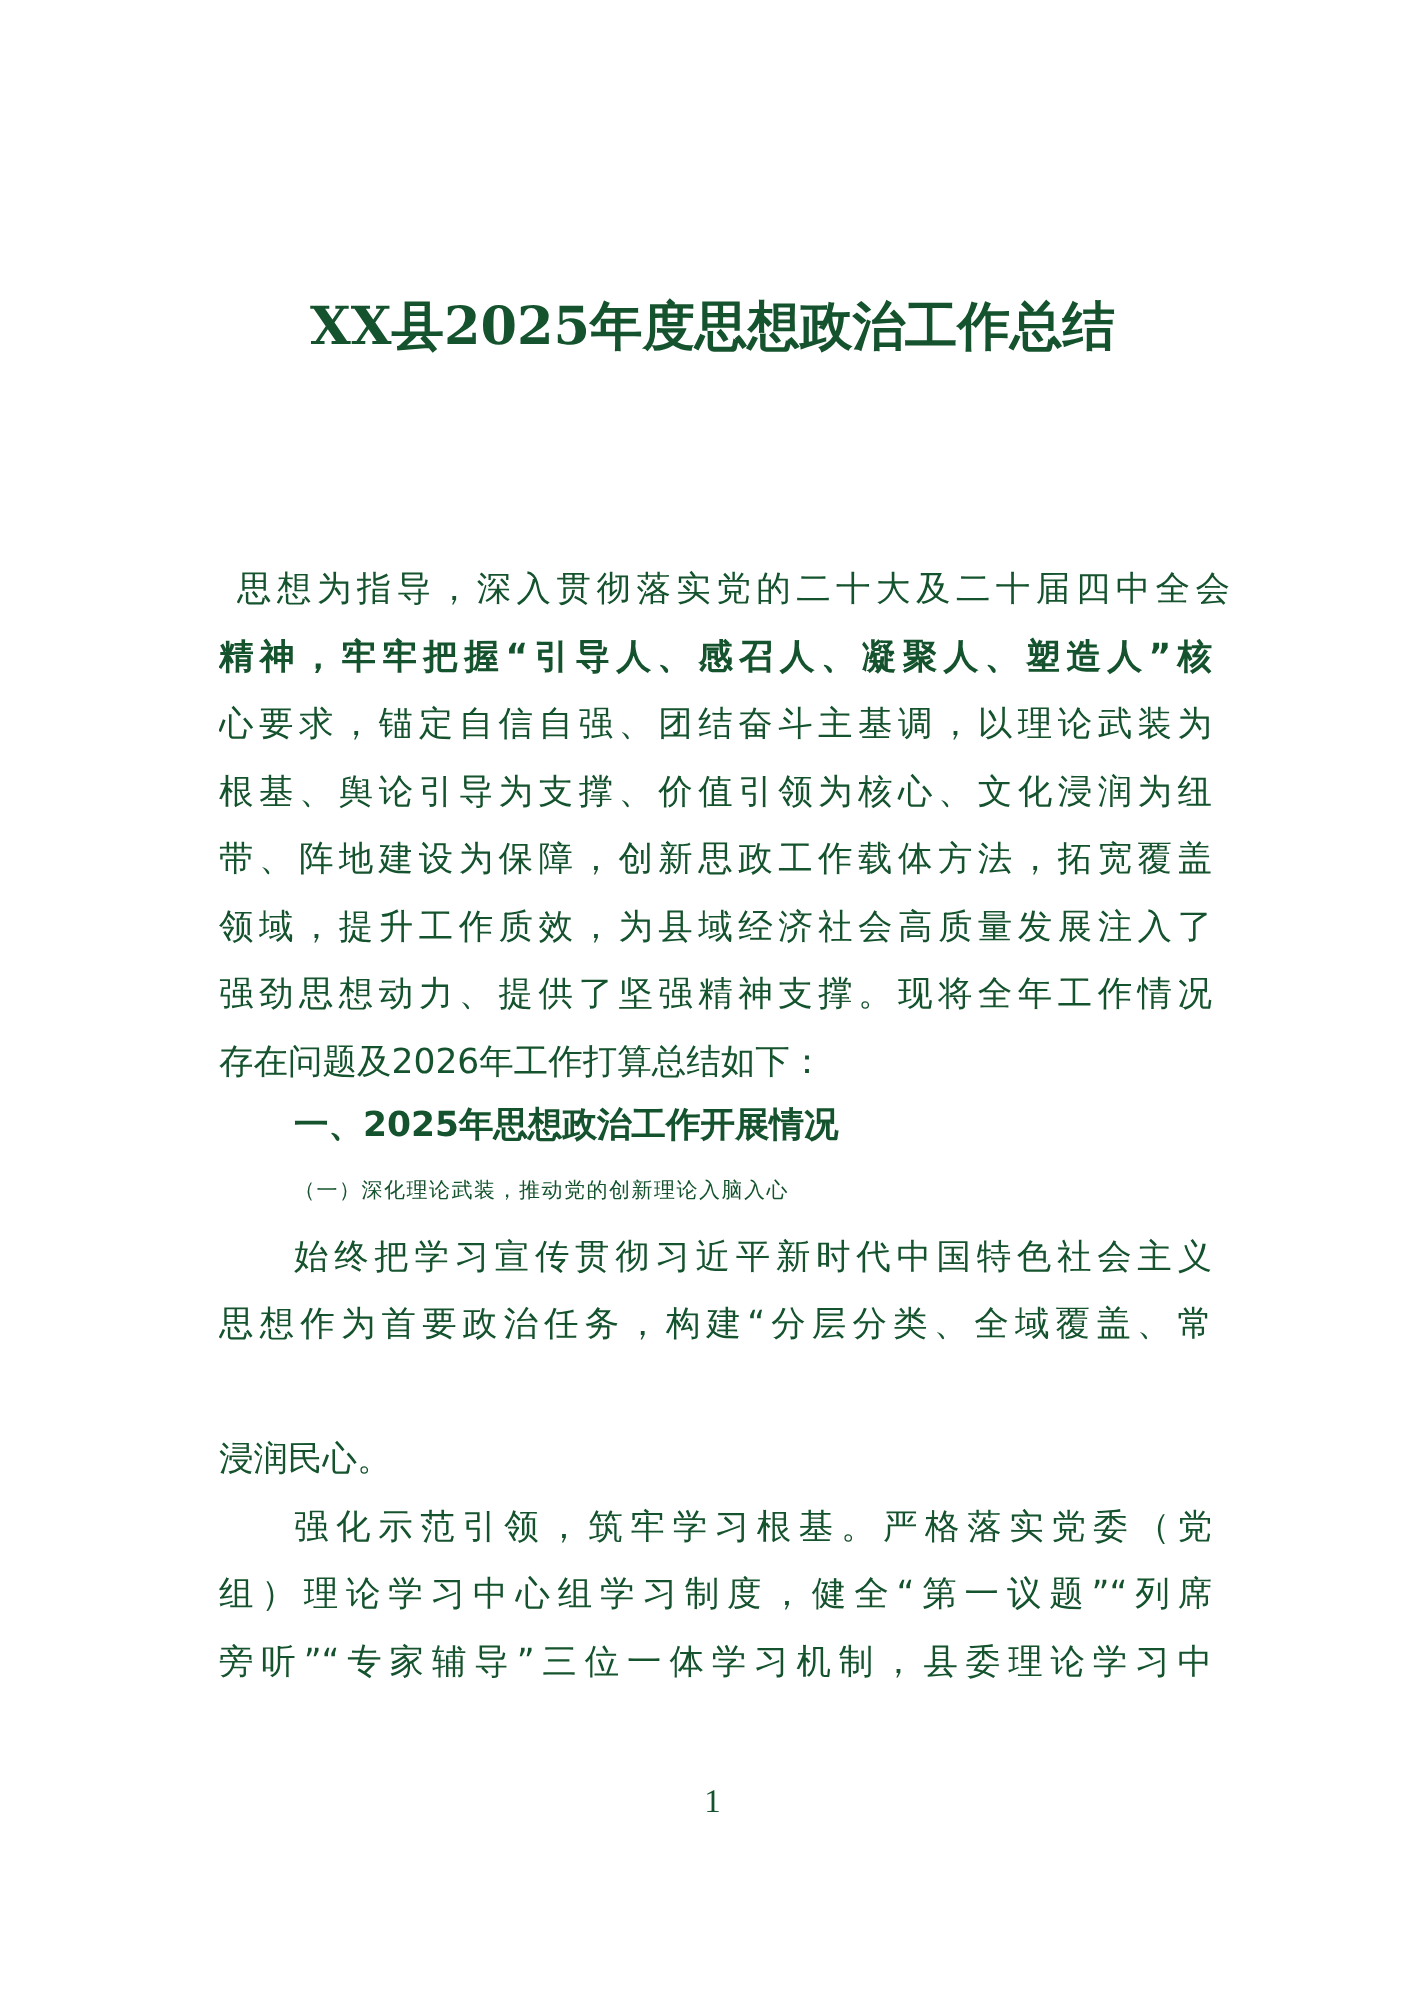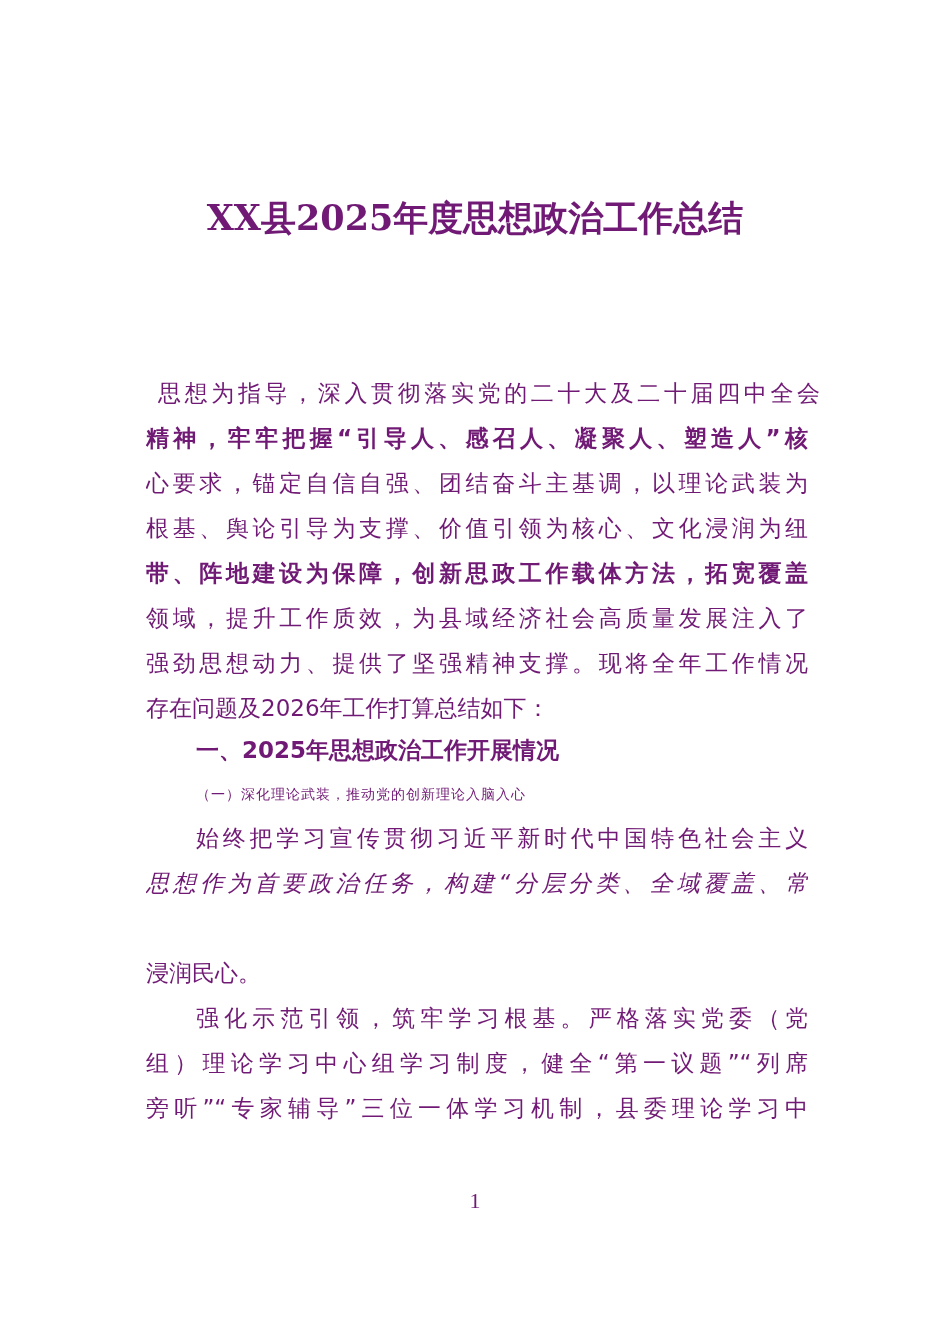--- a/index.html
+++ b/index.html
@@ -1,19 +1,19 @@
 <!DOCTYPE html>
 <html><head>
 <meta charset="utf-8">
 <style>
   html, body { margin: 0; padding: 0; background: #ffffff; }
   body { width: 950px; height: 1344px; position: relative; overflow: hidden; }
   .page {
     position: absolute; left: 0; top: 0; width: 950px; height: 1344px; background: #ffffff;
-    color: #701a75;
+    color: #14532d;
   }
   .title {
     position: absolute; left: 0; top: 192px; width: 950px; text-align: center;
     font-family: "DejaVu Serif", "Liberation Serif", serif;
     font-size: 35px; font-weight: bold; line-height: 52px; letter-spacing: 0px;
   }
   .line {
     position: absolute; left: 146px; width: 662px; height: 45px;
     font-family: "DejaVu Sans", "Liberation Sans", sans-serif;
     font-size: 23px; line-height: 45px; white-space: nowrap;
@@ -40,31 +40,31 @@
 <body>
 
 <div class="page">
 
   <div class="title">XX县2025年度思想政治工作总结</div>
 
   <div class="line" style="top: 371px; white-space: normal; word-break: break-all; overflow: hidden; margin-left: 12px;">思​想​为​指​导​，​深​入​贯​彻​落​实​党​的​二​十​大​及​二​十​届​四​中​全​会</div>
   <div class="line" style="top: 416px; white-space: normal; word-break: break-all; overflow: hidden; font-weight: bold;">精​神​，​牢​牢​把​握​“​引​导​人​、​感​召​人​、​凝​聚​人​、​塑​造​人​”​核</div>
   <div class="line" style="top: 461px; white-space: normal; word-break: break-all; overflow: hidden;">心​要​求​，​锚​定​自​信​自​强​、​团​结​奋​斗​主​基​调​，​以​理​论​武​装​为</div>
   <div class="line" style="top: 506px; white-space: normal; word-break: break-all; overflow: hidden;">根​基​、​舆​论​引​导​为​支​撑​、​价​值​引​领​为​核​心​、​文​化​浸​润​为​纽</div>
-  <div class="line" style="top: 551px; white-space: normal; word-break: break-all; overflow: hidden; font-weight: bold;">带​、​阵​地​建​设​为​保​障​，​创​新​思​政​工​作​载​体​方​法​，​拓​宽​覆​盖</div>
+  <div class="line" style="top: 551px; white-space: normal; word-break: break-all; overflow: hidden;">带​、​阵​地​建​设​为​保​障​，​创​新​思​政​工​作​载​体​方​法​，​拓​宽​覆​盖</div>
   <div class="line" style="top: 596px; white-space: normal; word-break: break-all; overflow: hidden;">领​域​，​提​升​工​作​质​效​，​为​县​域​经​济​社​会​高​质​量​发​展​注​入​了</div>
   <div class="line" style="top: 641px; white-space: normal; word-break: break-all; overflow: hidden;">强​劲​思​想​动​力​、​提​供​了​坚​强​精​神​支​撑​。​现​将​全​年​工​作​情​况</div>
   <div class="line last" style="top:686px">存在问题及2026年工作打算总结如下：</div>
 
   <div class="h1" style="top:728px">一、2025年思想政治工作开展情况</div>
 
   <div class="h2" style="top:772px; left:196px">（一）深化理论武装，推动党的创新理论入脑入心</div>
 
   <div class="line indent" style="top: 816px; white-space: normal; word-break: break-all; overflow: hidden;">始​终​把​学​习​宣​传​贯​彻​习​近​平​新​时​代​中​国​特​色​社​会​主​义</div>
-  <div class="line" style="top: 861px; white-space: normal; word-break: break-all; overflow: hidden; font-style: italic;">思​想​作​为​首​要​政​治​任​务​，​构​建​“​分​层​分​类​、​全​域​覆​盖​、​常</div>
+  <div class="line" style="top: 861px; white-space: normal; word-break: break-all; overflow: hidden;">思​想​作​为​首​要​政​治​任​务​，​构​建​“​分​层​分​类​、​全​域​覆​盖​、​常</div>
   <div class="line last" style="top:951px">浸润民心。</div>
 
   <div class="line indent" style="top: 996px; white-space: normal; word-break: break-all; overflow: hidden;">强​化​示​范​引​领​，​筑​牢​学​习​根​基​。​严​格​落​实​党​委​（​党</div>
   <div class="line" style="top: 1041px; white-space: normal; word-break: break-all; overflow: hidden;">组​）​理​论​学​习​中​心​组​学​习​制​度​，​健​全​“​第​一​议​题​”​“​列​席</div>
   <div class="line" style="top: 1086px; white-space: normal; word-break: break-all; overflow: hidden;">旁​听​”​“​专​家​辅​导​”​三​位​一​体​学​习​机​制​，​县​委​理​论​学​习​中</div>
 
   <div class="page-num">1</div>
 </div>
 
 </body></html>

